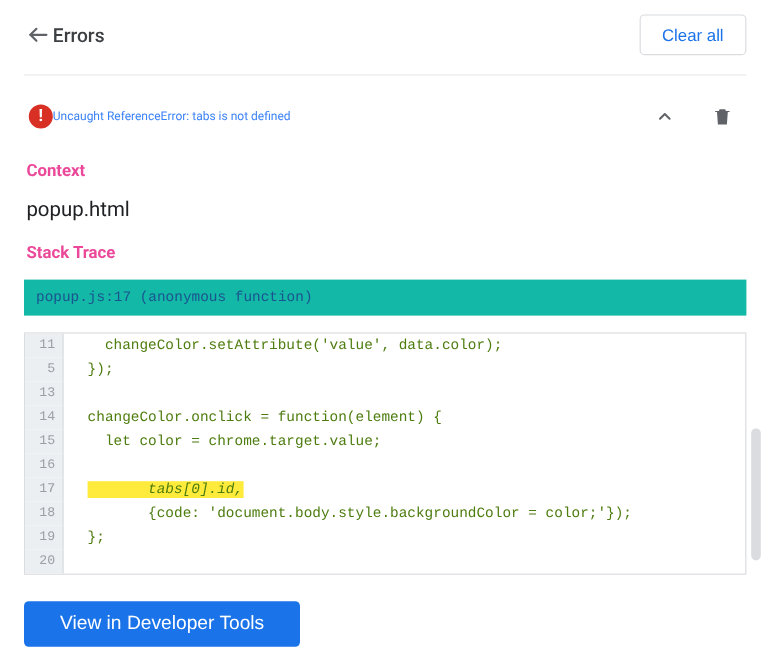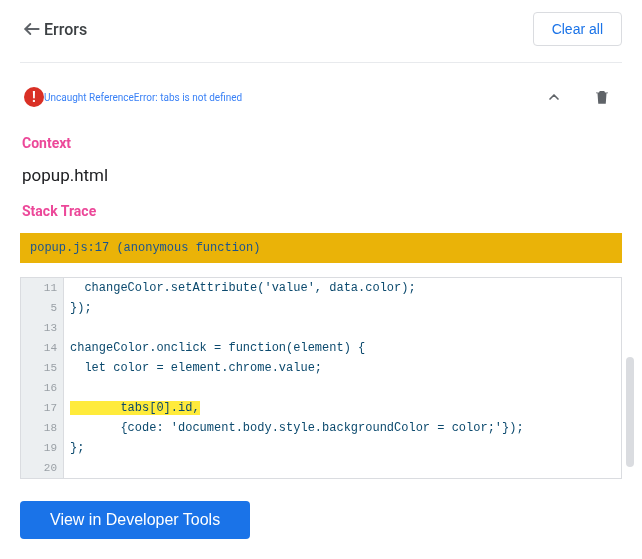--- a/index.html
+++ b/index.html
@@ -83,51 +83,51 @@
     font-weight: 700;
     color: #ec4899;
     margin: 10px 2px 8px 2px;
   }
   .context-value {
     font-size: 17px;
     color: #202124;
     margin: 14px 2px 18px 2px;
   }
   .trace-bar {
-    background: #eab308;
+    background: #14b8a6;
     padding: 8px 10px;
     font-family: "Courier New", monospace;
     font-size: 12px;
     color: #1a5490;
     margin: 14px 0 14px 0;
   }
   .code-wrap { position: relative; }
   .code-block {
     border: 1px solid #dadce0;
     font-family: "Courier New", monospace;
     font-size: 12px;
     background: #fff;
   }
   .code-row { display: flex; line-height: 20px; }
   .gutter {
-    width: 43px;
+    width: 32px;
     text-align: right;
     padding-right: 6px;
     background: #eceff1;
     color: #9aa0a6;
     border-right: 1px solid #dadce0;
     user-select: none;
     font-size: 11px;
   }
   .code-cell {
-    padding-left: 6px;
+    padding-left: 20px;
     white-space: pre;
-    color: #0c4a6e;
-  }
-  .hl { background: #ffeb3b; }
+    color: #4d7c0f;
+  }
+  .hl { background: #ffeb3b; font-style: italic; }
   .fake-scrollbar {
     position: absolute;
     right: -12px;
     top: 80px;
     width: 8px;
     height: 110px;
     background: #dadce0;
     border-radius: 4px;
   }
   .view-btn {
@@ -199,21 +199,21 @@
         <div class="code-row">
           <div class="gutter">13</div>
           <div class="code-cell"></div>
         </div>
         <div class="code-row">
           <div class="gutter">14</div>
           <div class="code-cell">changeColor.onclick = function(element) {</div>
         </div>
         <div class="code-row">
           <div class="gutter">15</div>
-          <div class="code-cell">  let color = element.chrome.value;</div>
+          <div class="code-cell">  let color = chrome.target.value;</div>
         </div>
         <div class="code-row">
           <div class="gutter">16</div>
         </div>
         <div class="code-row">
           <div class="gutter">17</div>
           <div class="code-cell"><span class="hl">       tabs[0].id,</span></div>
         </div>
         <div class="code-row">
           <div class="gutter">18</div>

